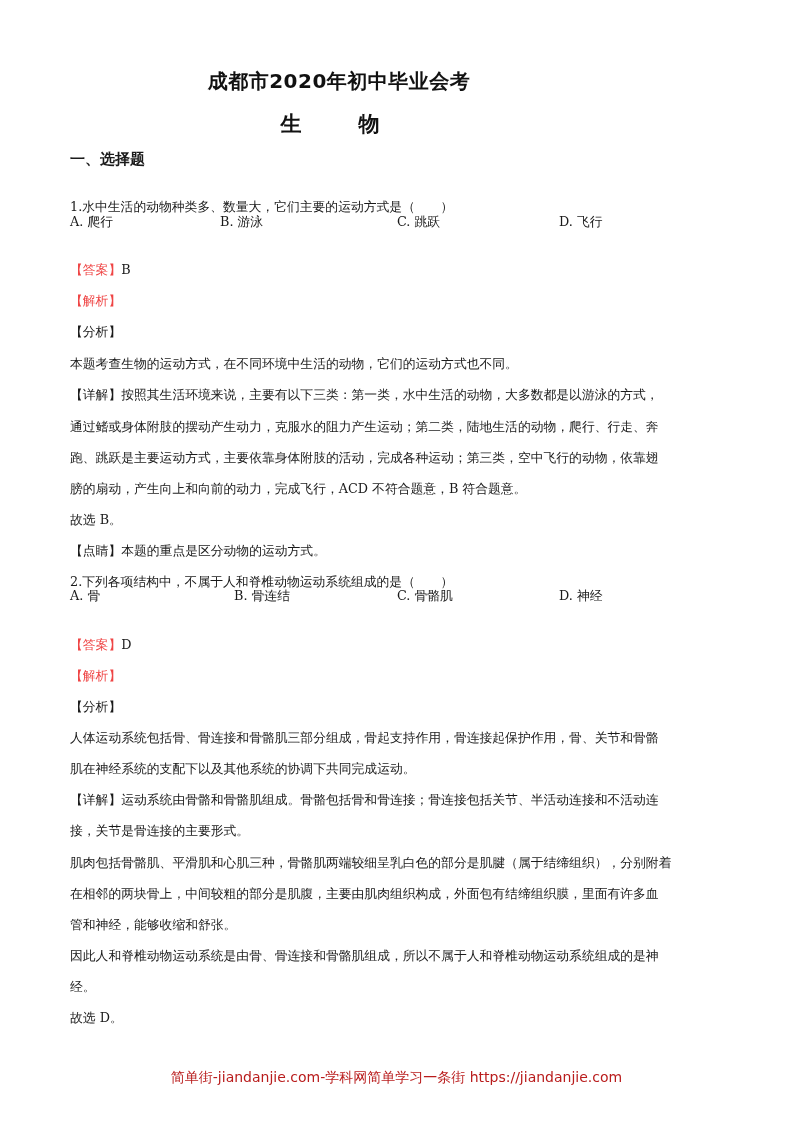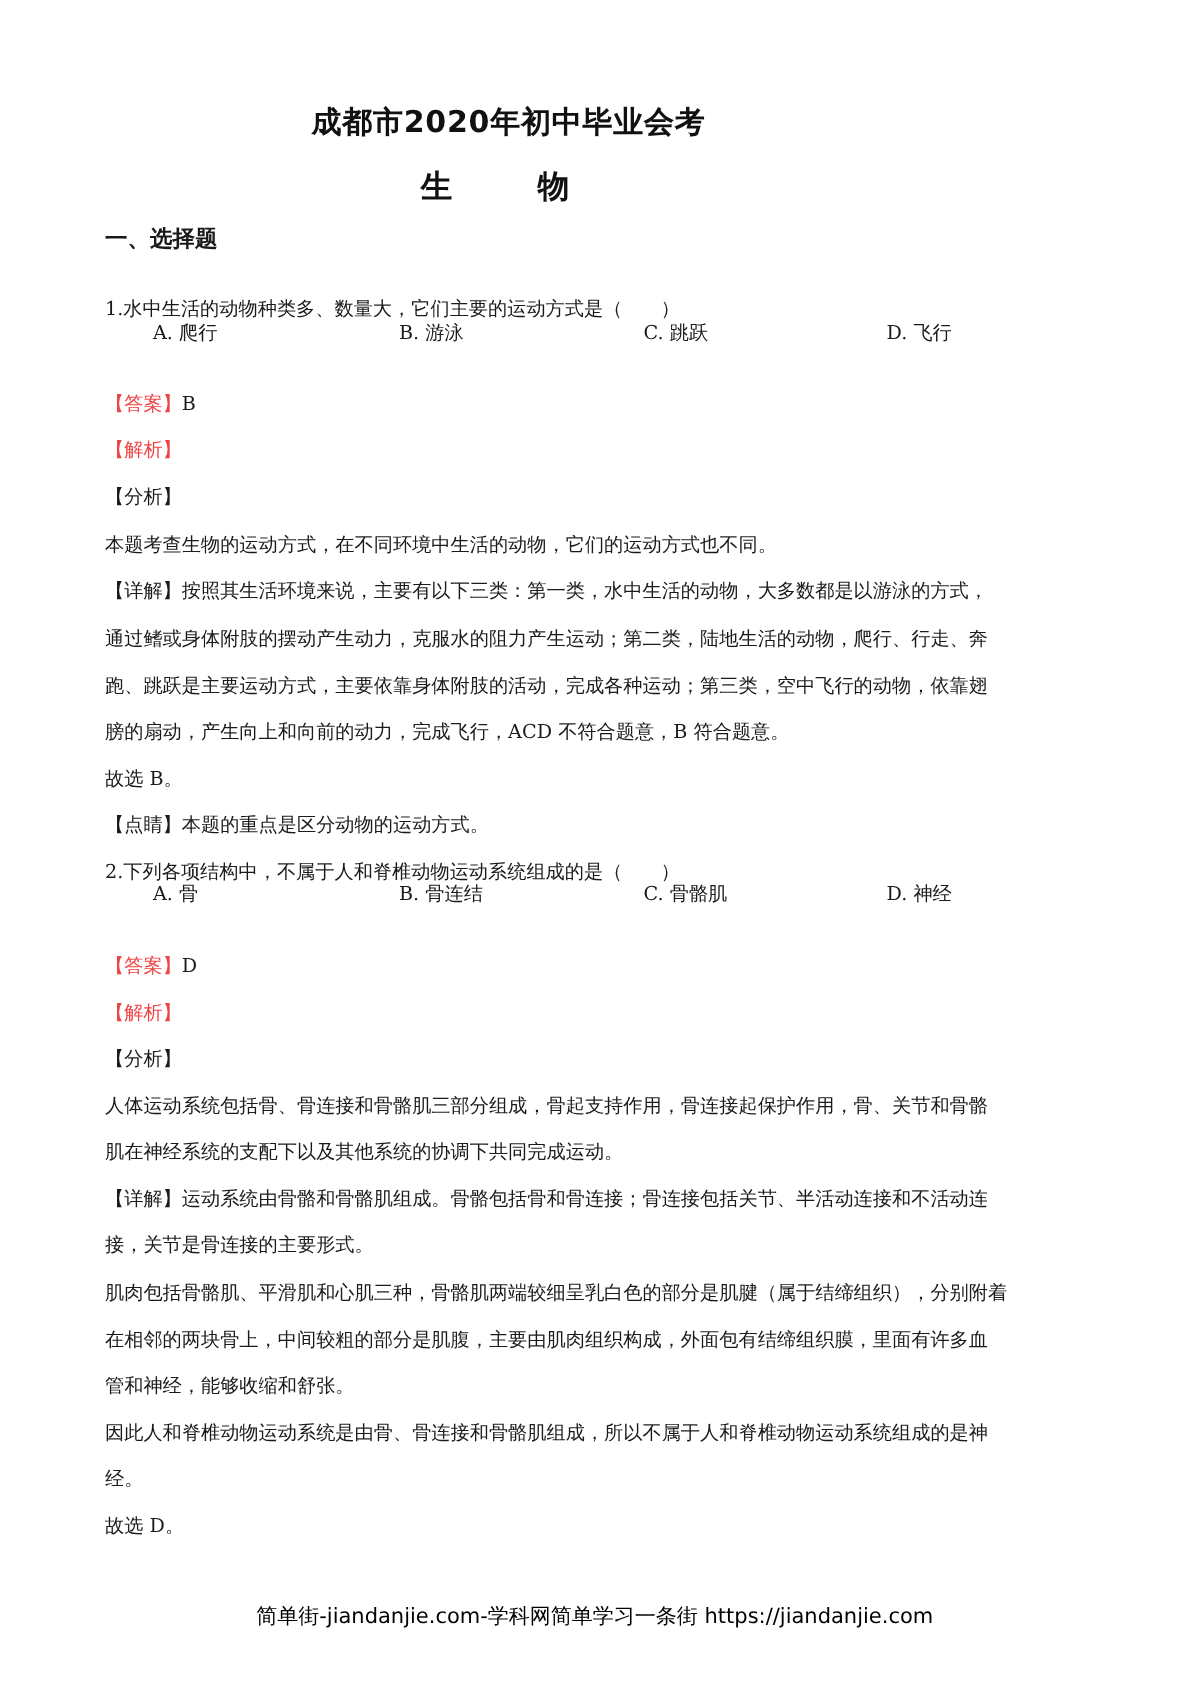--- a/index.html
+++ b/index.html
@@ -4,35 +4,35 @@
 <style>
   html, body { margin: 0; padding: 0; background: #ffffff; }
   body { width: 793px; height: 1122px; position: relative; overflow: hidden;
          font-family: "DejaVu Serif", "Liberation Serif", serif; color: #1a1a1a; }
   .page { position: absolute; left: 0; top: 0; width: 793px; height: 1122px; }
   .title { position: absolute; left: 0; width: 678px; text-align: center; font-family: "DejaVu Sans", "Liberation Sans", sans-serif; font-weight: bold; color: #111; }
   .t1 { top: 68px; font-size: 20px; letter-spacing: 0.5px; }
   .t2 { top: 110px; font-size: 21px; letter-spacing: 18px; }
   .sec { position: absolute; left: 70px; top: 150px; font-size: 15px; font-weight: bold; font-family: "DejaVu Sans", "Liberation Sans", sans-serif; }
   .line { position: absolute; left: 70px; width: 660px; font-size: 12.8px; line-height: 18px; white-space: nowrap; margin-top: 16px; }
-  .opt { position: absolute; font-size: 12.8px; margin-left: 32px; }
+  .opt { position: absolute; font-size: 12.8px; }
   .blue { color: #ef4444; }
-  .footer { position: absolute; top: 1069px; left: 0; width: 793px; text-align: center; font-family: "DejaVu Sans", "Liberation Sans", sans-serif; font-size: 14px; color: #000000; }
+  .footer { position: absolute; top: 1069px; left: 0; width: 793px; text-align: center; font-family: "DejaVu Sans", "Liberation Sans", sans-serif; font-size: 14px; color: #b91c1c; }
 </style>
 </head>
 <body>
 
 <div class="page">
   <div class="title t1">成都市2020年初中毕业会考</div>
   <div class="title t2">生　物</div>
   <div class="sec">一、选择题</div>
 
   <div class="line" style="top:182px">1.水中生活的动物种类多、数量大，它们主要的运动方式是（　　）</div>
   <div class="opt" style="left:70px;top:214px">A.  爬行</div>
-  <div class="opt" style="left:234px;top:214px">B.  游泳</div>
+  <div class="opt" style="left:220px;top:214px">B.  游泳</div>
   <div class="opt" style="left:397px;top:214px">C.  跳跃</div>
   <div class="opt" style="left:559px;top:214px">D.  飞行</div>
   <div class="line" style="top:245px"><span class="blue">【答案】</span><span>B</span></div>
   <div class="line blue" style="top:276px">【解析】</div>
   <div class="line" style="top:307px">【分析】</div>
   <div class="line" style="top:339px">本题考查生物的运动方式，在不同环境中生活的动物，它们的运动方式也不同。</div>
   <div class="line" style="top:402px">通过鳍或身体附肢的摆动产生动力，克服水的阻力产生运动；第二类，陆地生活的动物，爬行、行走、奔</div>
   <div class="line" style="top:370px"><span>【详解】</span><span>按照其生活环境来说，主要有以下三类：第一类，水中生活的动物，大多数都是以游泳的方式，</span></div>
   <div class="line" style="top:433px">跑、跳跃是主要运动方式，主要依靠身体附肢的活动，完成各种运动；第三类，空中飞行的动物，依靠翅</div>
   <div class="line" style="top:464px">膀的扇动，产生向上和向前的动力，完成飞行，ACD 不符合题意，B 符合题意。</div>

